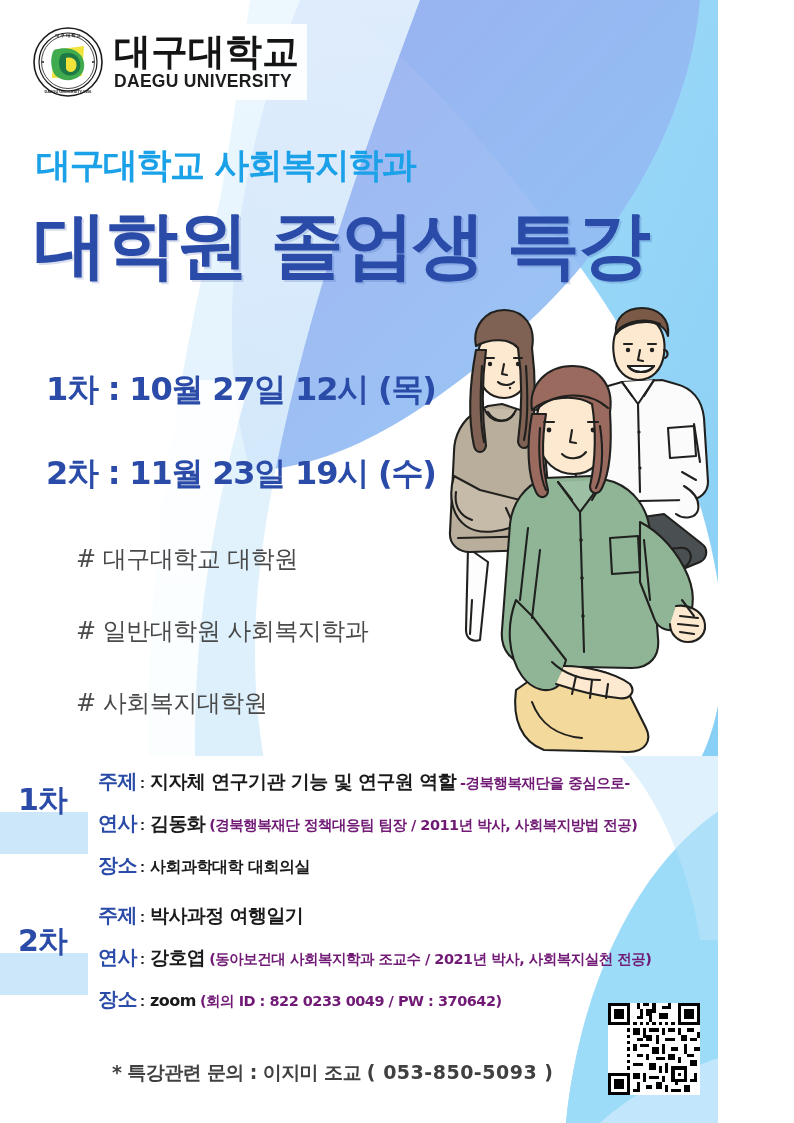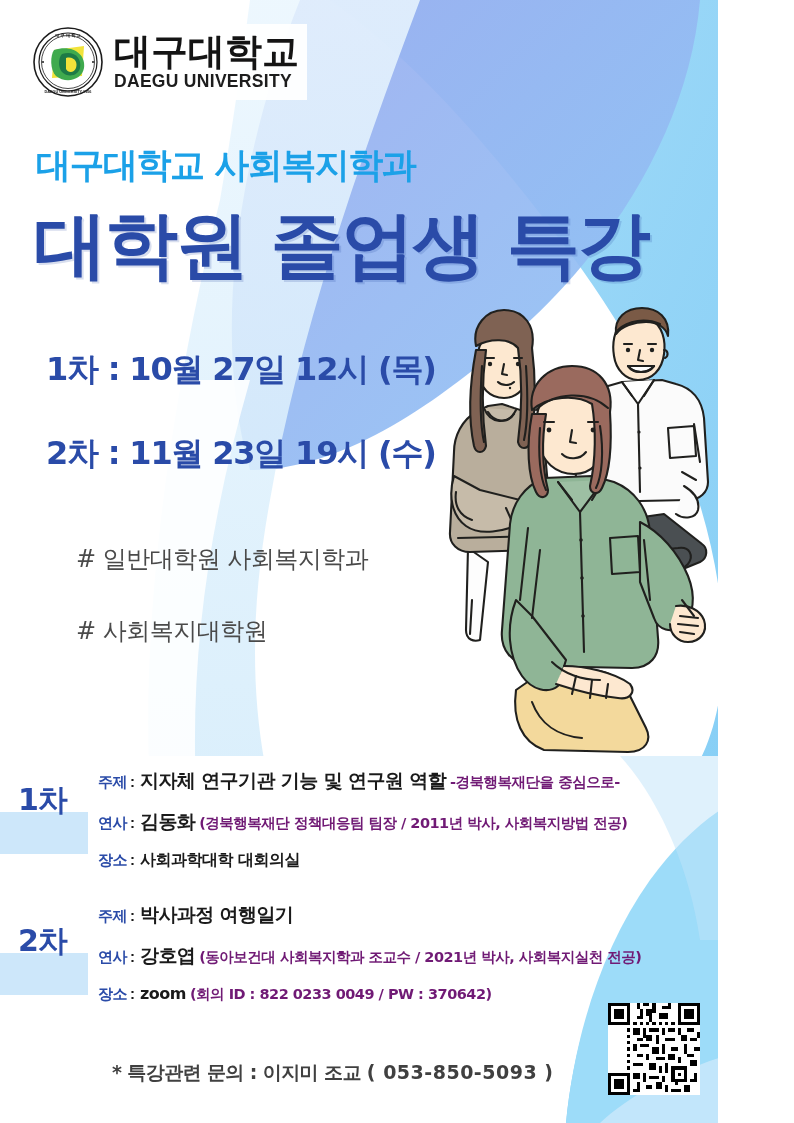--- a/index.html
+++ b/index.html
@@ -70,21 +70,21 @@
     font-size: 73px;
     font-weight: 800;
     color: #2a4ba8;
     letter-spacing: -2px;
     line-height: 1.08;
     font-family: "DejaVu Sans", "Liberation Sans", sans-serif;
     text-shadow: 2px 2px 0 rgba(40,70,160,0.18);
   }
 
   
-  .dates { position: absolute; left: 46px; top: 348px; }
+  .dates { position: absolute; left: 46px; top: 368px; }
   .date-line {
     font-size: 32px;
     font-weight: 800;
     color: #2a4ba8;
     letter-spacing: -1.2px;
     margin-bottom: 40px;
     font-family: "DejaVu Sans", "Liberation Sans", sans-serif;
   }
 
   
@@ -125,21 +125,21 @@
   .detail-1 { top: 768px; }
   .detail-2 { top: 902px; }
 
   .drow {
     display: flex;
     align-items: baseline;
     margin-bottom: 15px;
     white-space: nowrap;
   }
   .dlabel {
-    font-size: 15px;
+    font-size: 20px;
     font-weight: 800;
     color: #2a4ba8;
     letter-spacing: -0.5px;
     margin-right: 3px;
     font-family: "DejaVu Sans", "Liberation Sans", sans-serif;
   }
   .dsep {
     font-size: 15px;
     font-weight: 700;
     color: #1a1a1a;
@@ -438,20 +438,21 @@
 
   <div class="subtitle">대구대학교 사회복지학과</div>
   <div class="maintitle">대학원 졸업생 특강</div>
 
   <div class="dates">
     <div class="date-line">1차 : 10월 27일 12시 (목)</div>
     <div class="date-line">2차 : 11월 23일 19시 (수)</div>
   </div>
 
   <div class="hashtags">
+    <div class="hashtag"># 대구대학교 대학원</div>
     <div class="hashtag"># 일반대학원 사회복지학과</div>
     <div class="hashtag"># 사회복지대학원</div>
   </div>
 
   <div class="accent-bar accent-1"></div>
   <div class="sess-num sess-num-1">1차</div>
 
   <div class="detail-block detail-1">
     <div class="drow">
       <span class="dlabel">주제</span>

